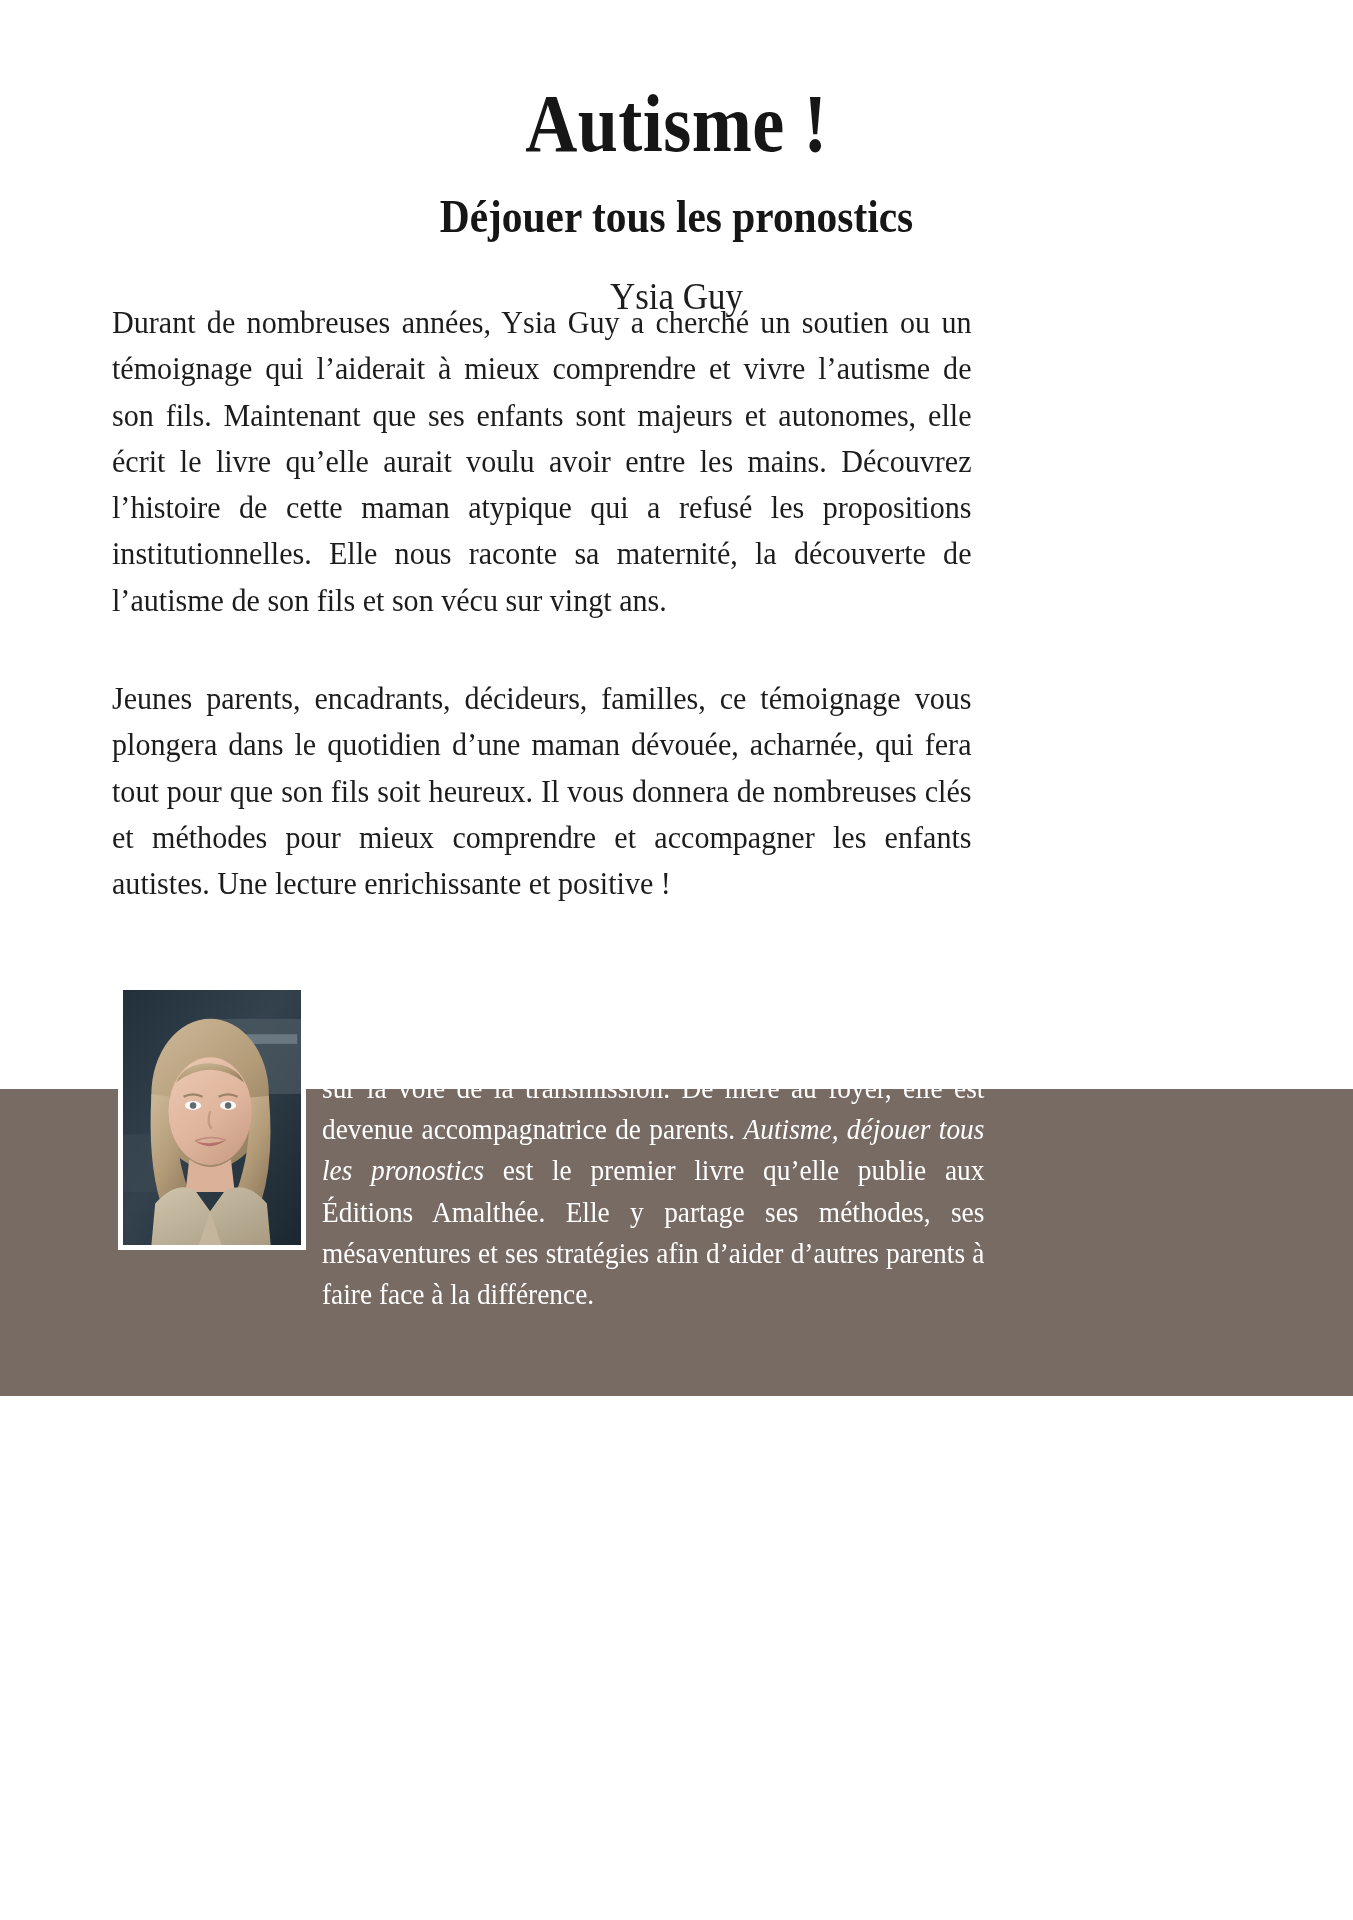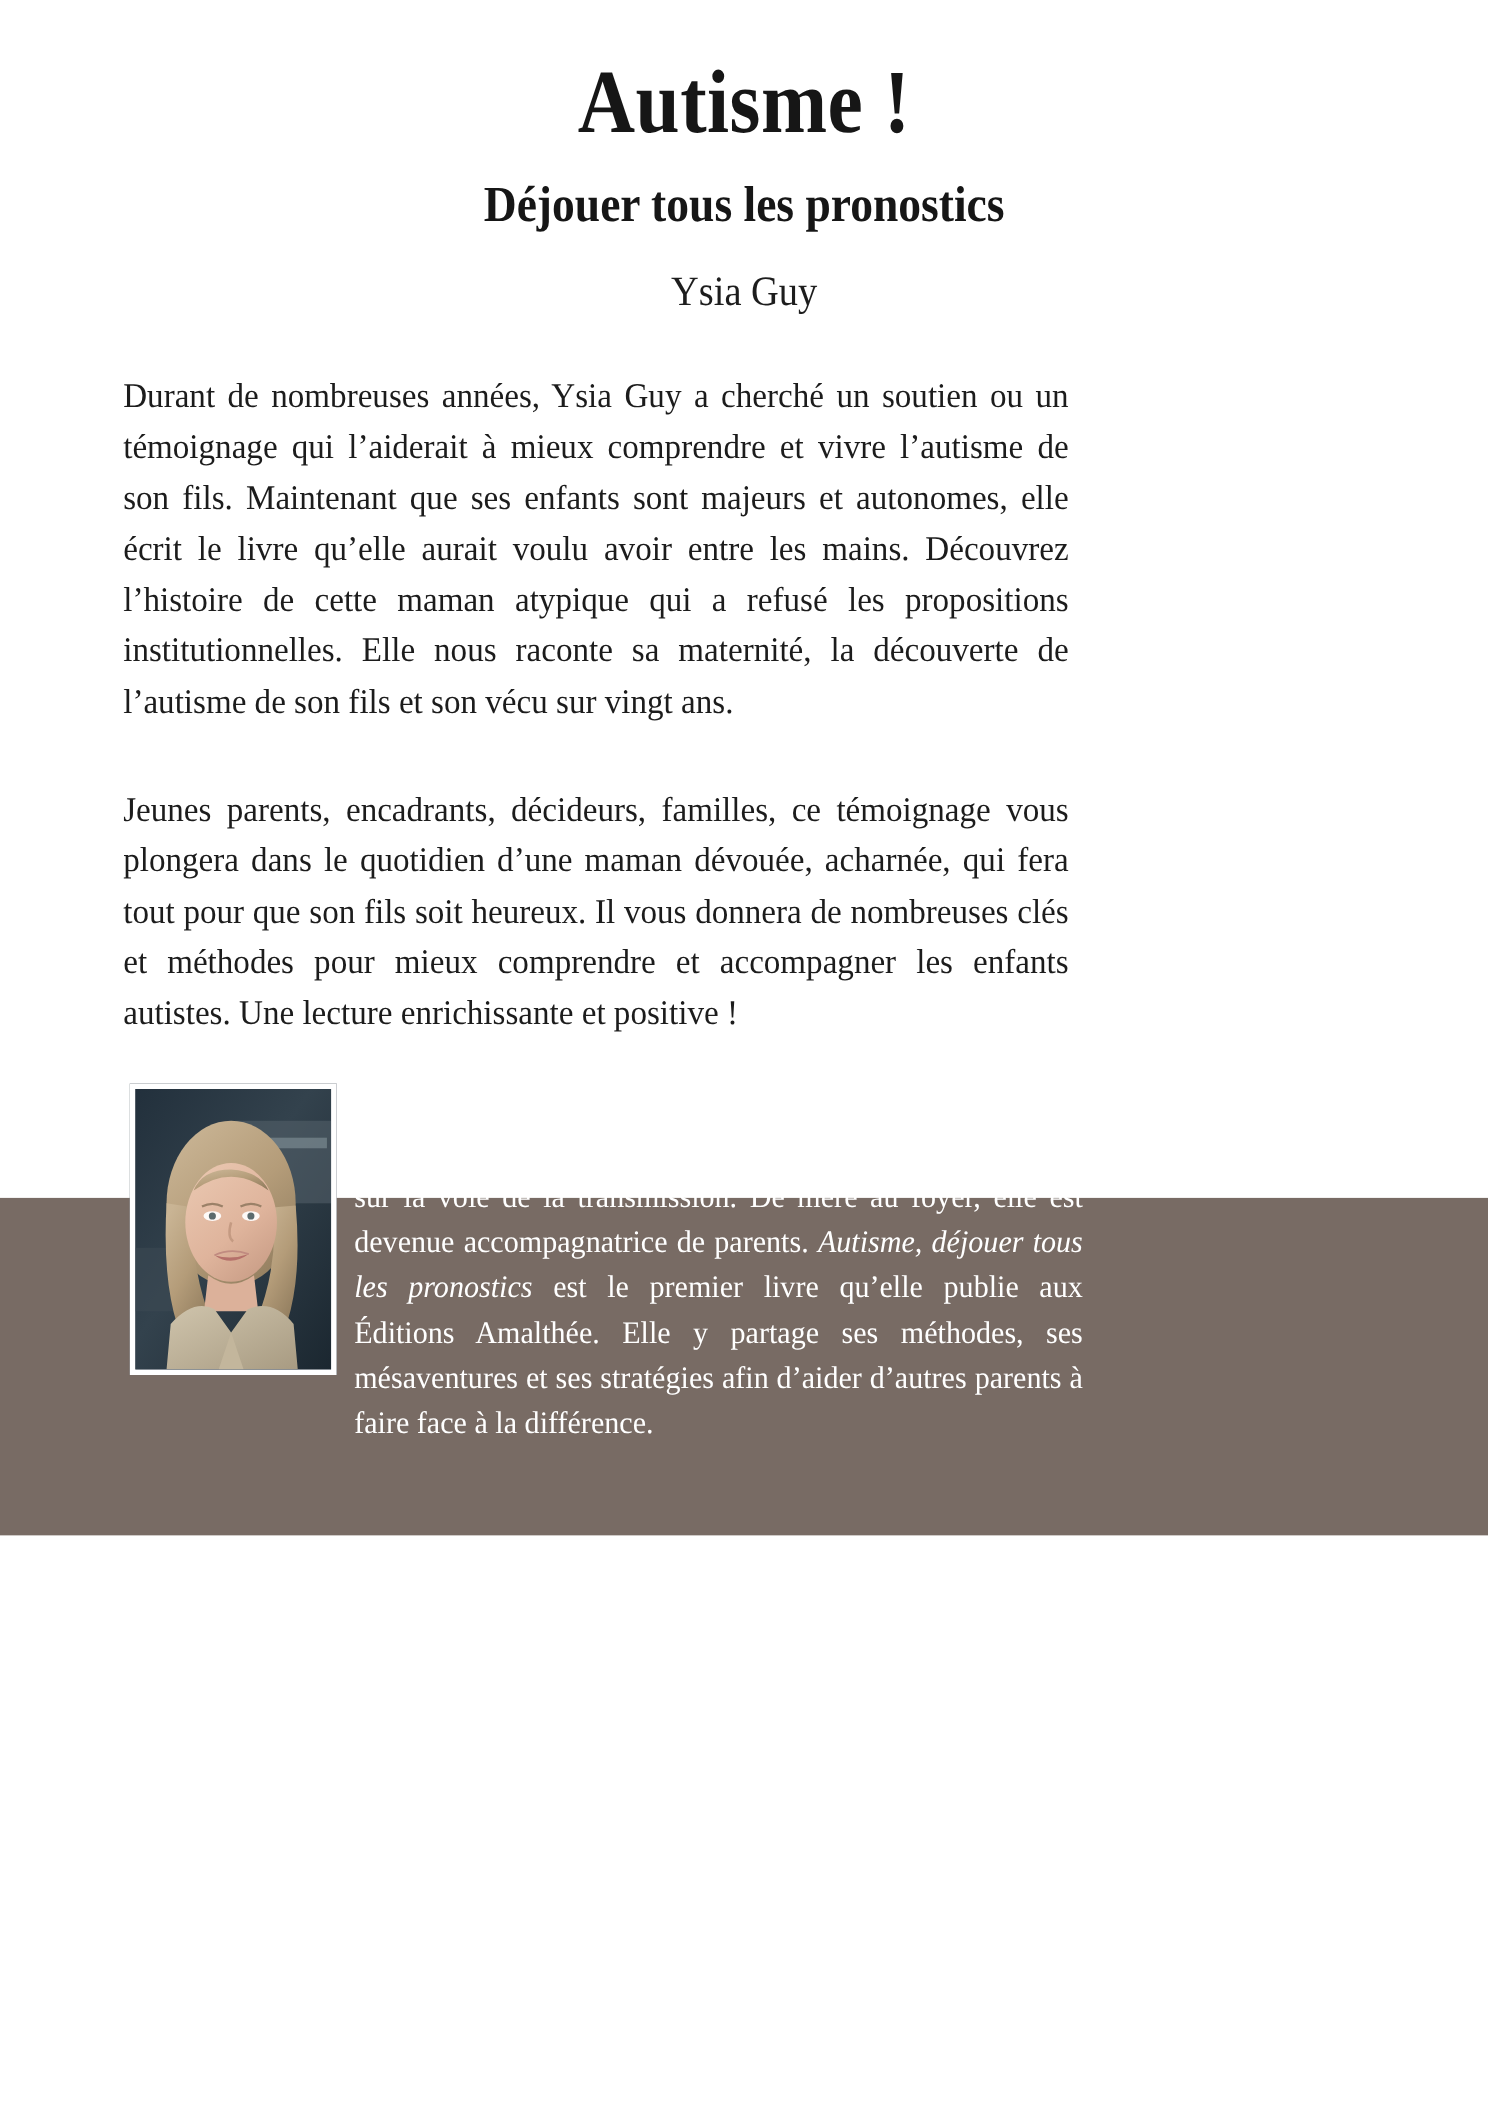--- a/index.html
+++ b/index.html
@@ -12,21 +12,21 @@
     overflow:hidden;
   }
 
   
   .top-section {
     position:absolute;
     left:0; top:0; width:1353px; height:1089px;
     background:#ffffff;
   }
 
-  .title-block { padding-top:52px; text-align:center; }
+  .title-block { padding-top:83px; text-align:center; }
 
   .book-title {
     font-family:"Liberation Serif", serif;
     font-weight:bold;
     font-size:82px;
     line-height:1.0;
     letter-spacing:0.5px;
     color:#161616;
     transform:scaleX(0.88);
   }
@@ -46,21 +46,20 @@
     margin-top:30px;
     color:#1d1d1d;
     transform:scaleX(0.92);
   }
 
   .blurb {
     position:absolute;
     left:112px;
     top:300px;
     width:900px;
-    margin-top:37px;
   }
   .blurb p {
     font-family:"Liberation Serif", serif;
     font-size:31.5px;
     line-height:1.47;
     text-align:justify;
     text-justify:inter-word;
     color:#1c1c1c;
     transform:scaleX(0.955);
     transform-origin:left top;

